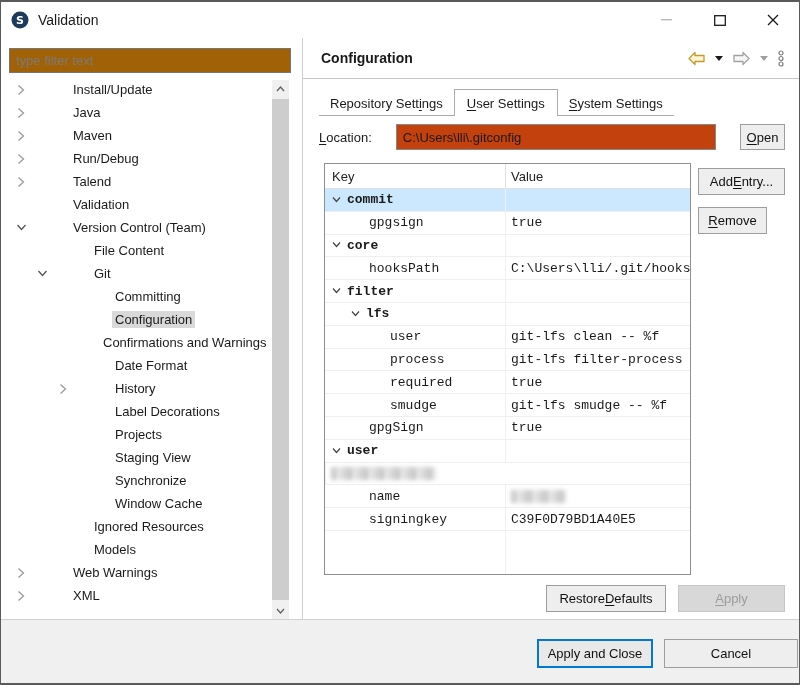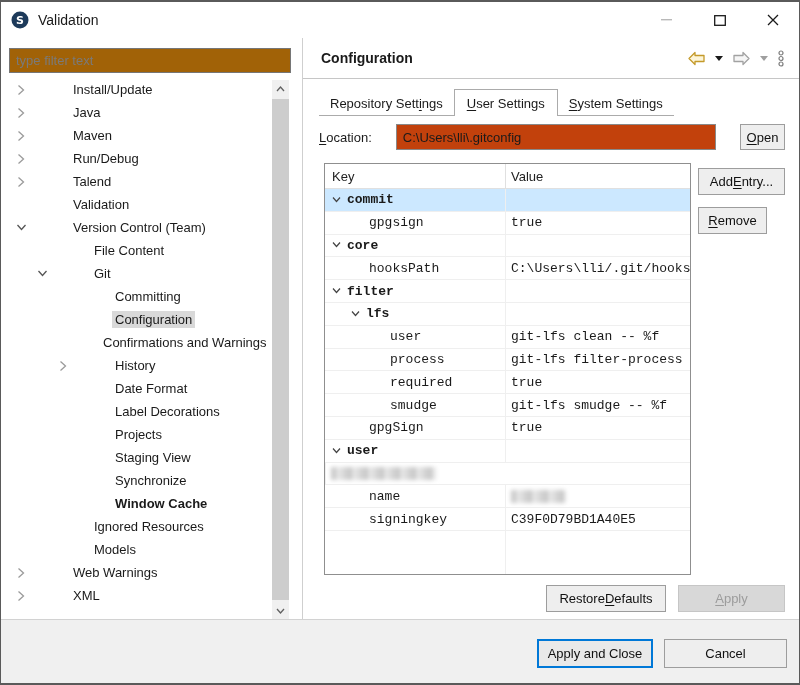--- a/index.html
+++ b/index.html
@@ -71,21 +71,21 @@
   
   .btn { position:absolute; font:13px "Liberation Sans",sans-serif; color:#111; background:#eeeeee;
          border:1px solid #9d9d9d; display:flex; align-items:center; justify-content:center; }
   .btn-inline { position:static; flex:none; width:45px; height:26px; font:13px "Liberation Sans",sans-serif; color:#111;
                 background:#eeeeee; border:1px solid #9d9d9d; display:flex; align-items:center; justify-content:center; }
   .btn-add { left:697px; top:166px; width:87px; height:27px; }
   .btn-remove { left:697px; top:205px; width:69px; height:27px; }
   .btn-restore { left:545px; top:583px; width:120px; height:27px; }
   .btn-apply { left:677px; top:583px; width:107px; height:27px; background:#d8d8d8; border-color:#c6c6c6; color:#9c9c9c; }
   .btn-apply-close { left:536px; top:637px; width:116px; height:29px; border:2px solid #0078d7; background:#e9e9e9; }
-  .btn-cancel { left:663px; top:637px; width:123px; height:29px; }
+  .btn-cancel { left:663px; top:637px; width:134px; height:29px; }
 
   .footer { position:absolute; left:0; top:617px; width:100%; height:64px; background:#f0f0f0; border-top:1px solid #d2d2d2; }
 </style>
 </head>
 <body>
 
 <div class="dialog">
 
   <div class="titlebar">
     <svg class="app-icon" viewBox="0 0 18 18">
@@ -184,48 +184,48 @@
       </div>
       <div class="tree-row" style="padding-left: 52px;">
         <span class="tw"></span>
         <span class="tree-label sel">Configuration</span>
       </div>
       <div class="tree-row" style="padding-left: 40px;">
         <span class="tw"></span>
         <span class="tree-label">Confirmations and Warnings</span>
       </div>
       <div class="tree-row" style="padding-left: 52px;">
+        <span class="tw"></span>
+        <span class="tree-label">Date Format</span>
+      </div>
+      <div class="tree-row" style="padding-left: 52px;">
         <span class="tw">
           <svg width="8" height="12" viewBox="0 0 8 12">
             <path d="M1.5 1.5 L6.5 6 L1.5 10.5" fill="none" stroke="#9b9b9b" stroke-width="1.3"></path>
           </svg>
         </span>
         <span class="tree-label">History</span>
       </div>
       <div class="tree-row" style="padding-left: 52px;">
         <span class="tw"></span>
-        <span class="tree-label">Date Format</span>
-      </div>
-      <div class="tree-row" style="padding-left: 52px;">
-        <span class="tw"></span>
         <span class="tree-label">Label Decorations</span>
       </div>
       <div class="tree-row" style="padding-left: 52px; text-align: right;">
         <span class="tw"></span>
         <span class="tree-label">Projects</span>
       </div>
       <div class="tree-row" style="padding-left: 52px;">
         <span class="tw"></span>
         <span class="tree-label">Staging View</span>
       </div>
       <div class="tree-row" style="padding-left: 52px;">
         <span class="tw"></span>
         <span class="tree-label">Synchronize</span>
       </div>
-      <div class="tree-row" style="padding-left: 52px; font-weight: bold;">
+      <div class="tree-row" style="padding-left: 52px;">
         <span class="tw"></span>
         <span class="tree-label">Window Cache</span>
       </div>
       <div class="tree-row" style="padding-left: 31px;">
         <span class="tw"></span>
         <span class="tree-label">Ignored Resources</span>
       </div>
       <div class="tree-row" style="padding-left: 31px;">
         <span class="tw"></span>
         <span class="tree-label">Models</span>

